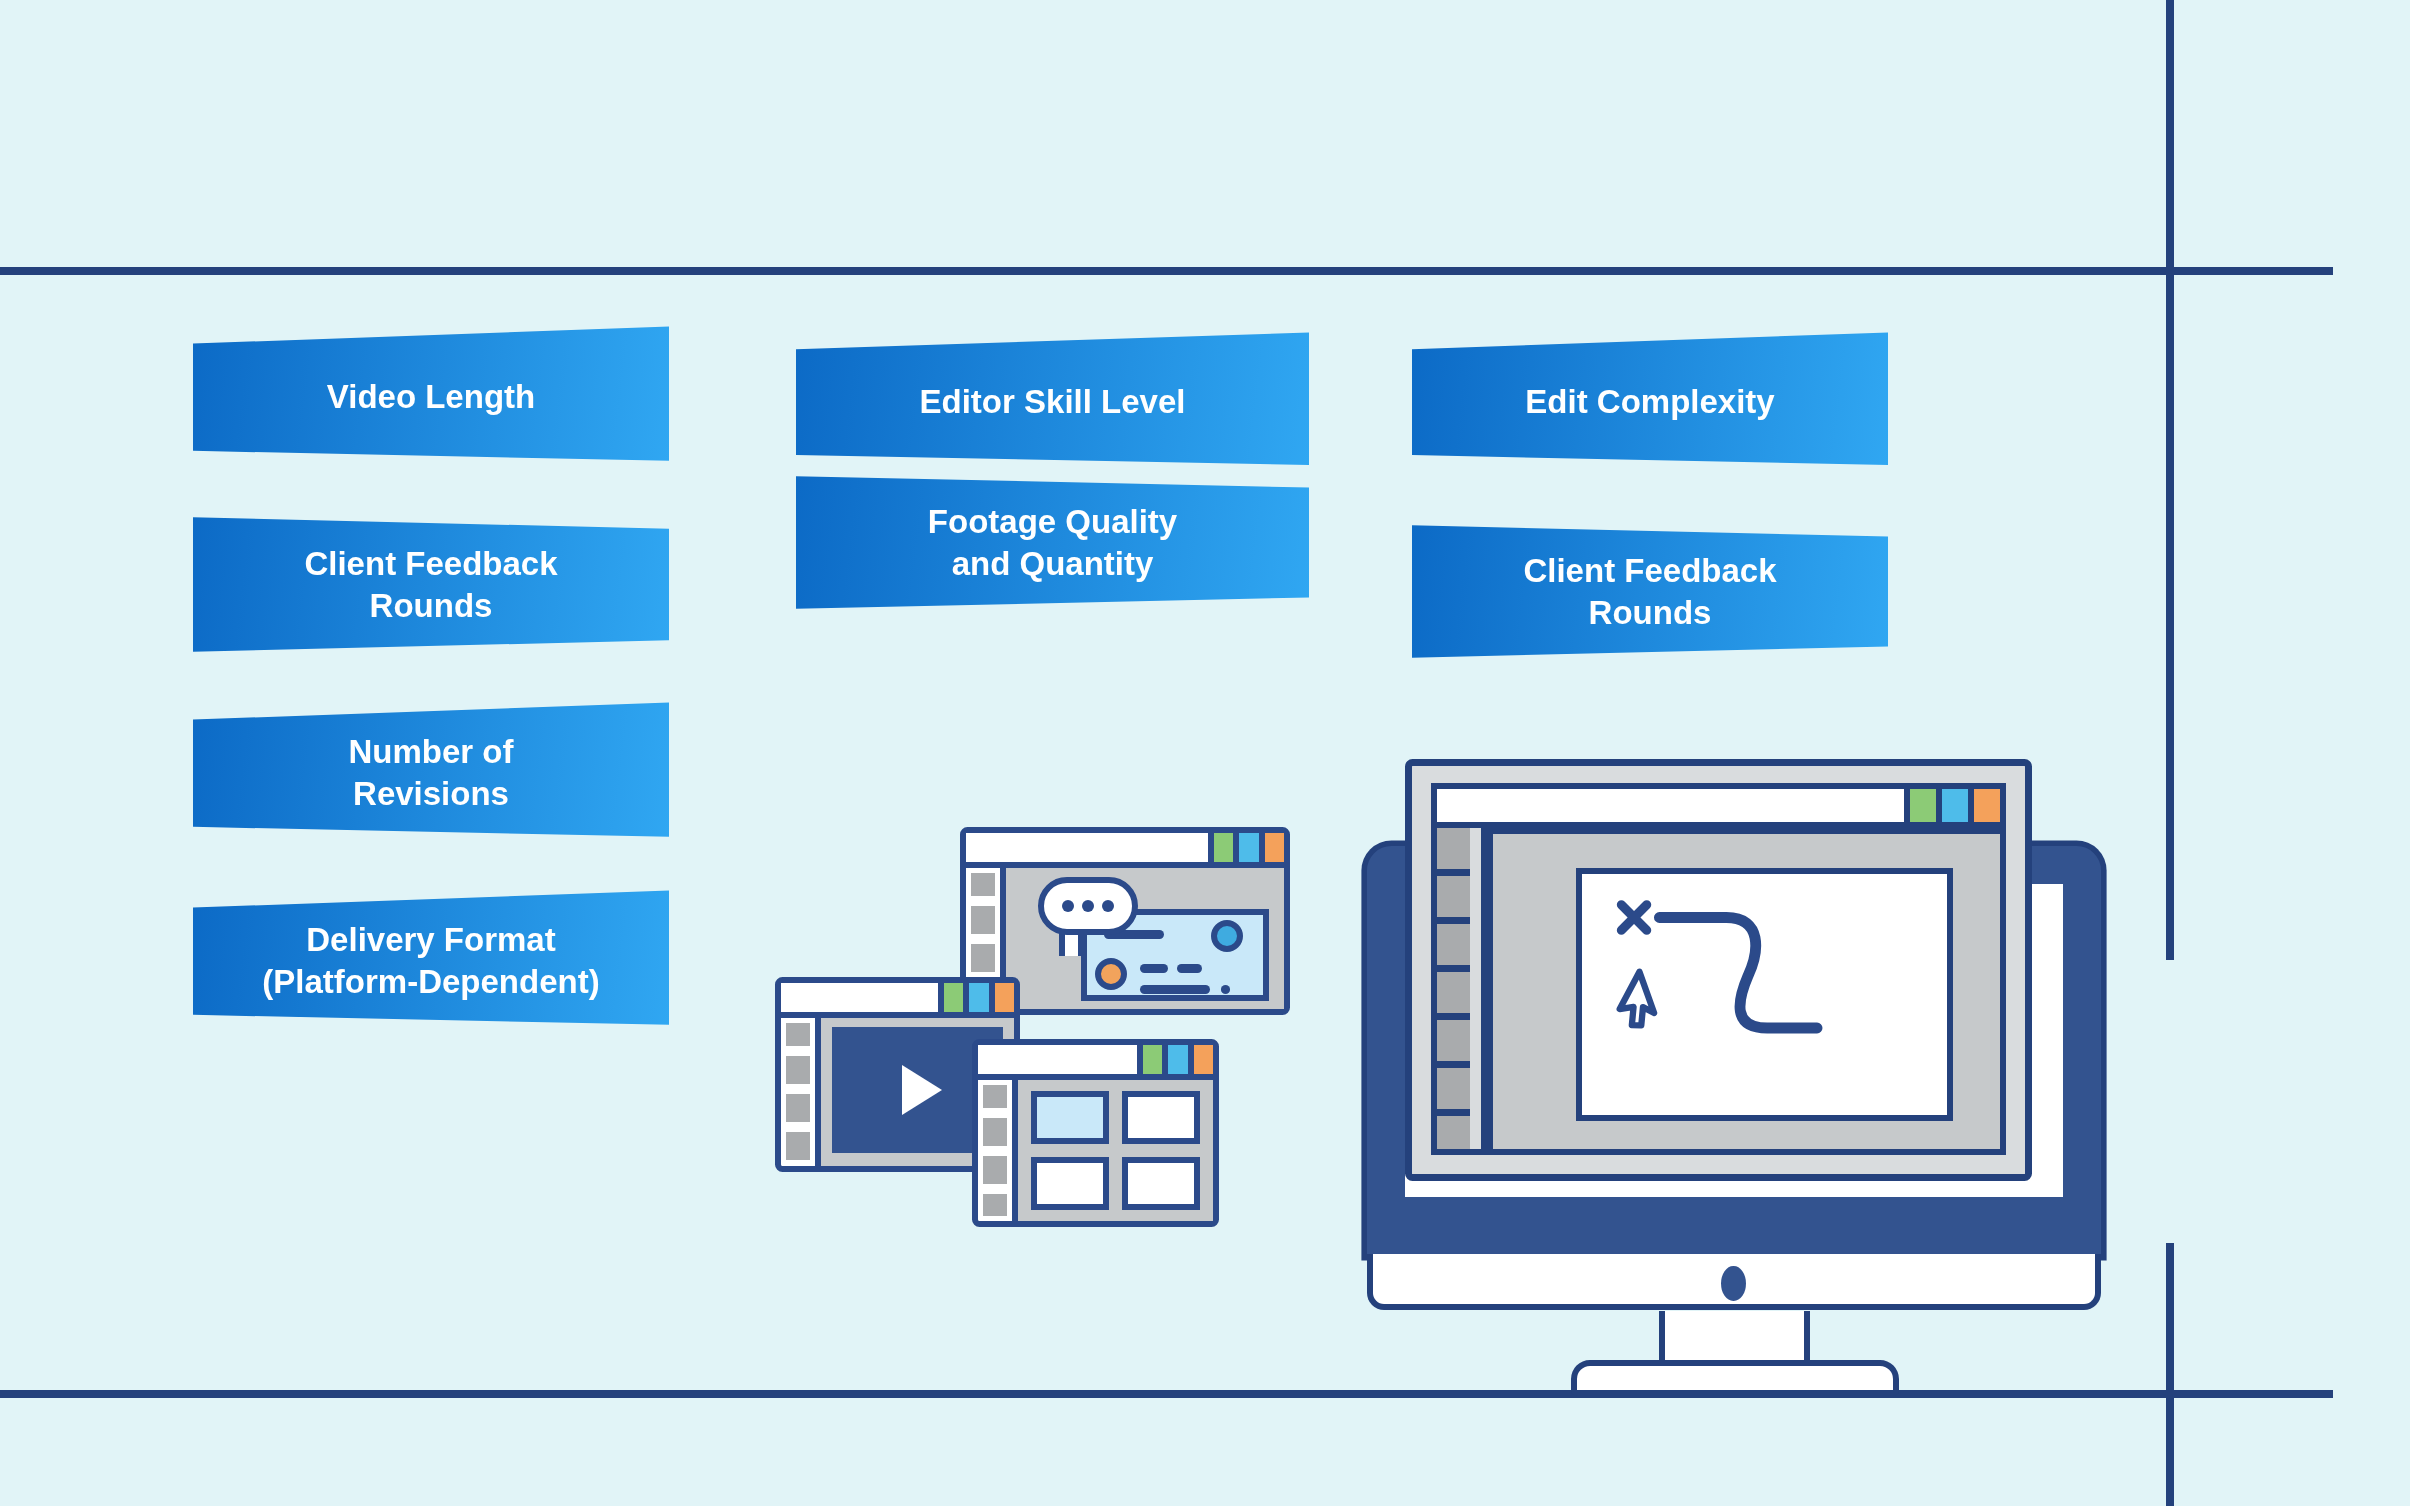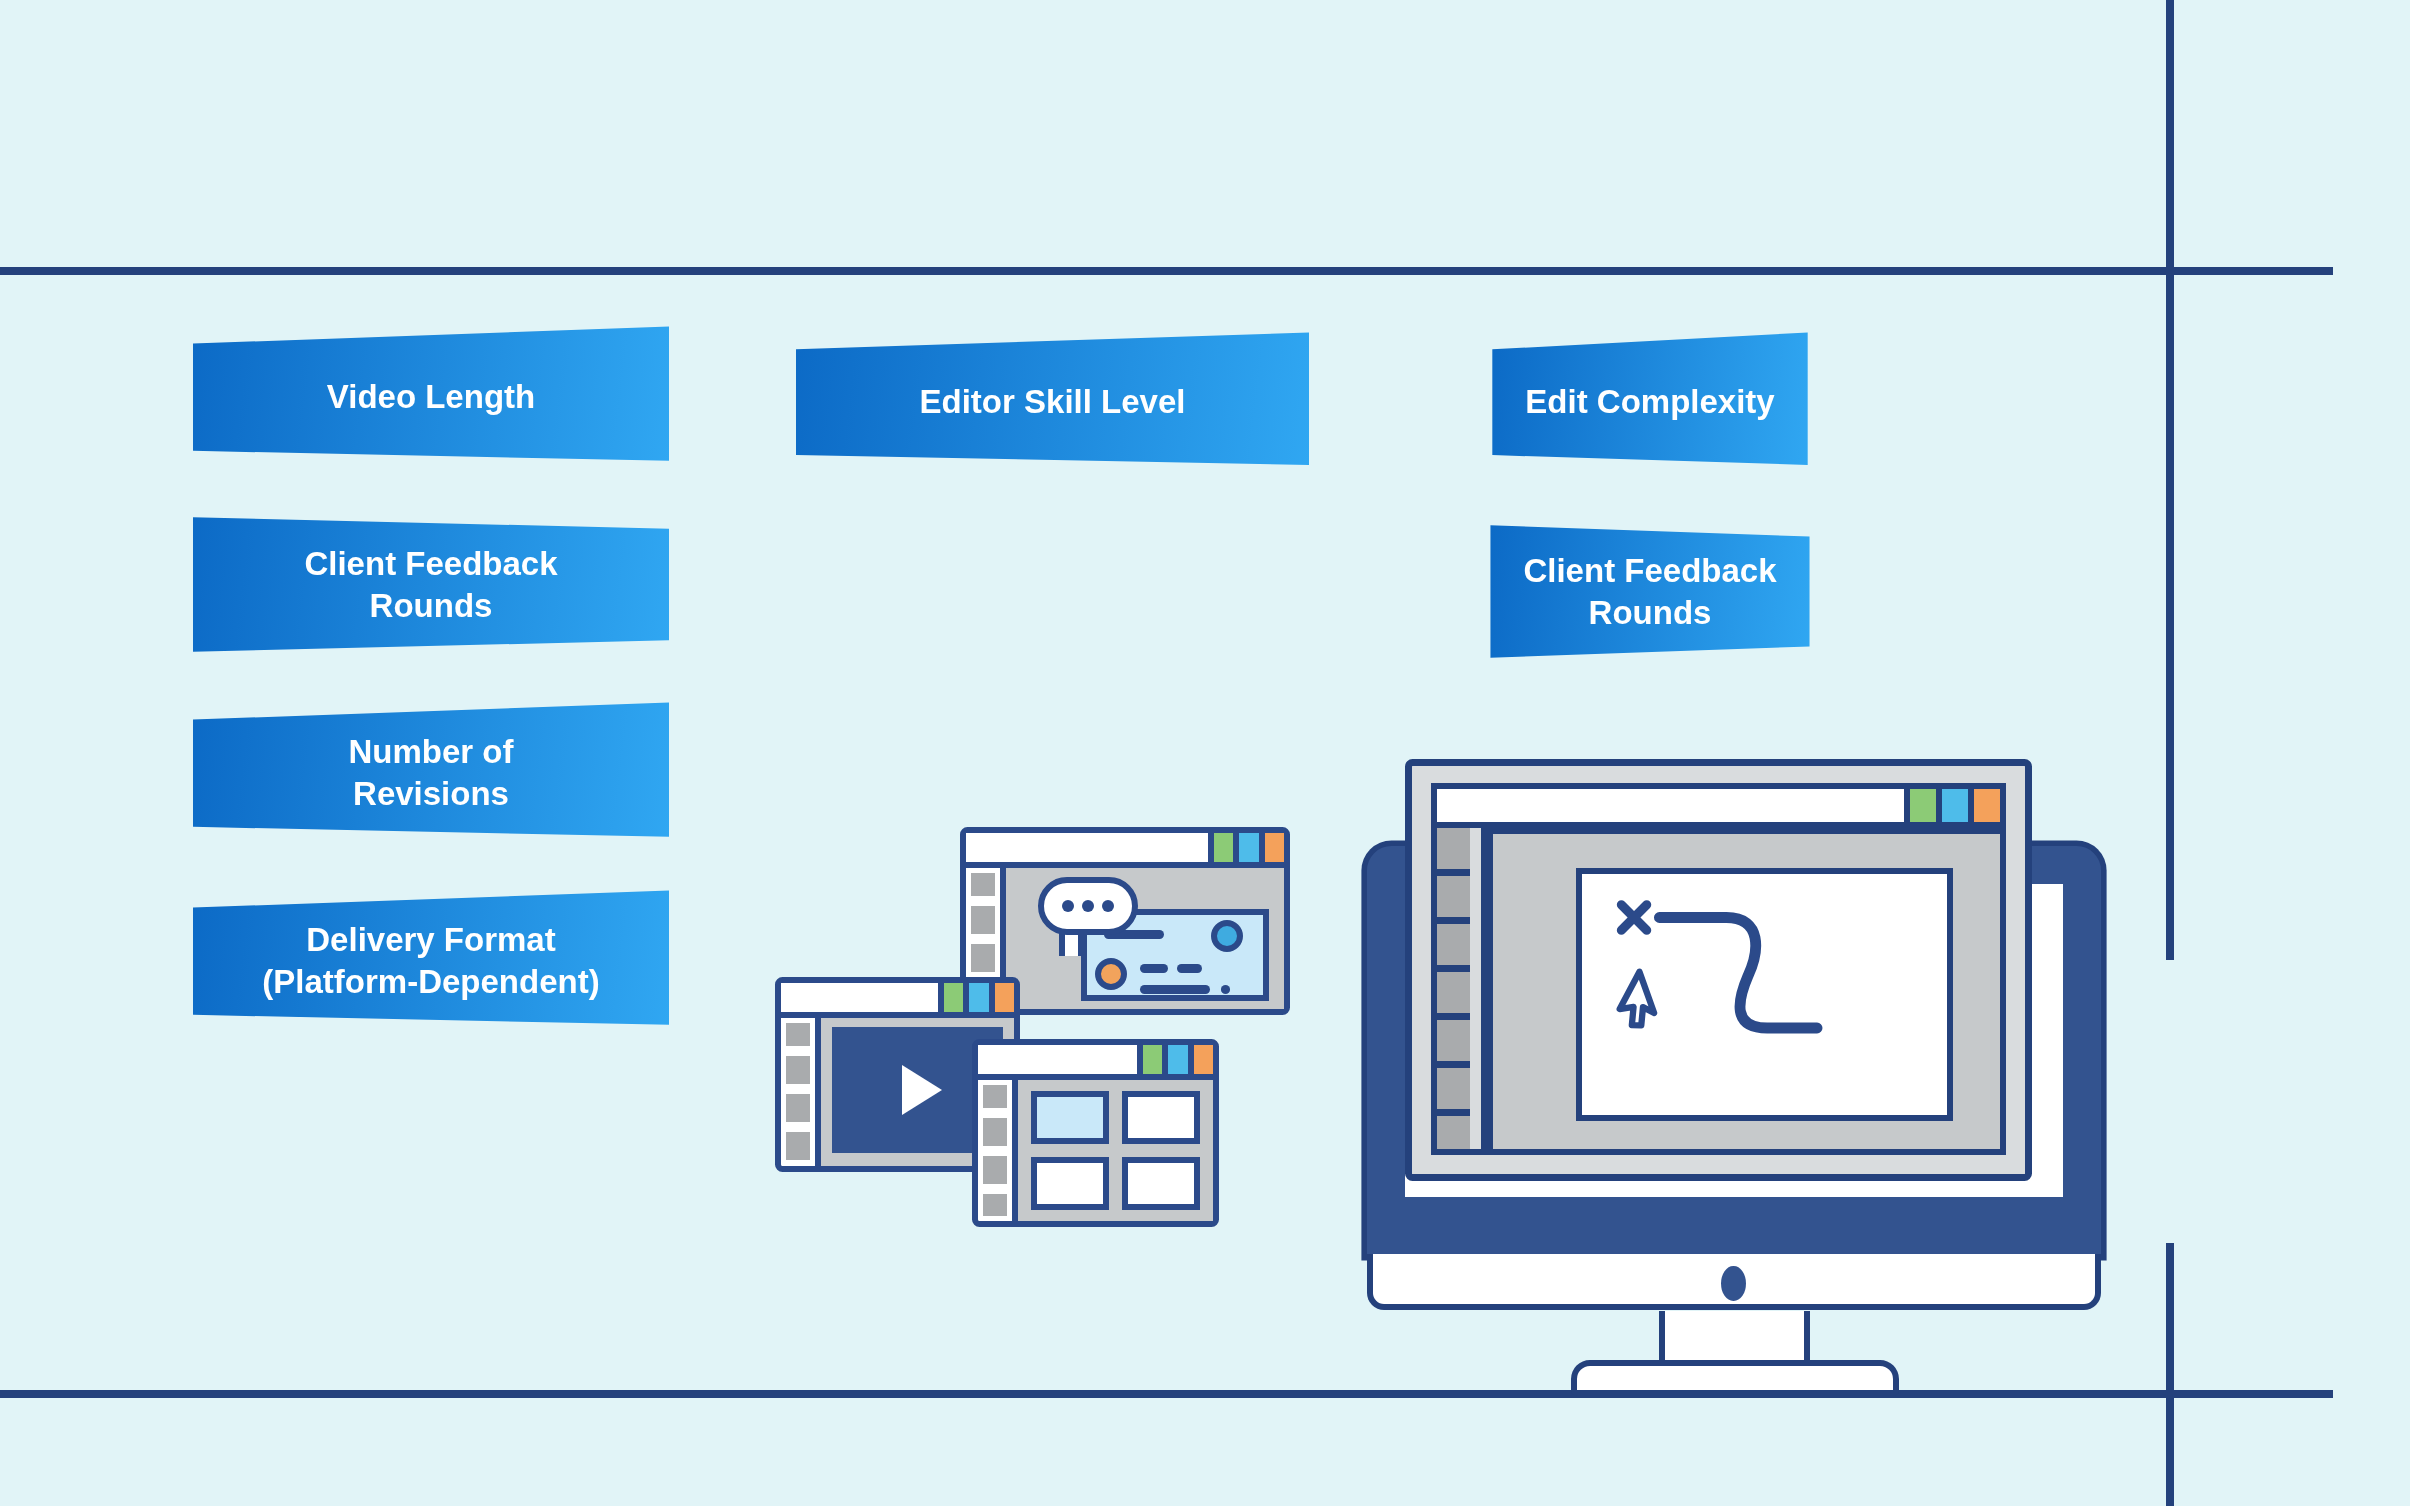--- a/index.html
+++ b/index.html
@@ -29,21 +29,21 @@
 
   .rule{position:absolute;background:var(--line);z-index:1;}
   .rule-h-top{left:0;top:267px;width:2333px;height:7.5px;}
   .rule-v-right-top{left:2166px;top:0;width:7.5px;height:960px;}
   .rule-h-bottom{left:0;top:1390px;width:2333px;height:7.5px;}
   .rule-v-right-bottom{left:2166px;top:1243px;width:7.5px;height:264px;}
 
   .factor-col{position:absolute;display:flex;flex-direction:column;}
   .factor-col-1{left:193px;top:325px;width:476px;gap:45px;}
   .factor-col-2{left:796px;top:331px;width:513px;}
-  .factor-col-3{left:1412px;top:331px;width:476px;gap:49px;align-items:center;}
+  .factor-col-3{left:1412px;top:331px;width:476px;gap:49px;}
   .factor-box{
     display:flex;align-items:center;justify-content:center;text-align:center;
     color:#fff;font-weight:bold;font-size:33px;line-height:1.26;white-space:pre-line;
     background:linear-gradient(97deg,var(--grad1) 0%,var(--grad2) 100%);
     padding:0 33px;
   }
   .factor-col-1 .factor-box{height:143px;}
   .factor-col-2 .factor-box,.factor-col-3 .factor-box{height:141px;}
   .vA{clip-path:polygon(0 13%,100% 1%,100% 95%,0 88%);}
   .vB{clip-path:polygon(0 3%,100% 11%,100% 89%,0 97%);}
@@ -137,20 +137,22 @@
     <div class="factor-box vB">Client Feedback
 Rounds</div>
     <div class="factor-box vA">Number of
 Revisions</div>
     <div class="factor-box vA">Delivery Format
 (Platform-Dependent)</div>
   </div>
 
   <div class="factor-col factor-col-2">
     <div class="factor-box vA">Editor Skill Level</div>
+    <div class="factor-box vB">Footage Quality
+and Quantity</div>
   </div>
 
   <div class="factor-col factor-col-3">
     <div class="factor-box vA">Edit Complexity</div>
     <div class="factor-box vB">Client Feedback
 Rounds</div>
   </div>
 
   <div class="win" style="left:960px;top:827px;width:330px;height:188px;z-index:2;">
     <div class="win-titlebar">

